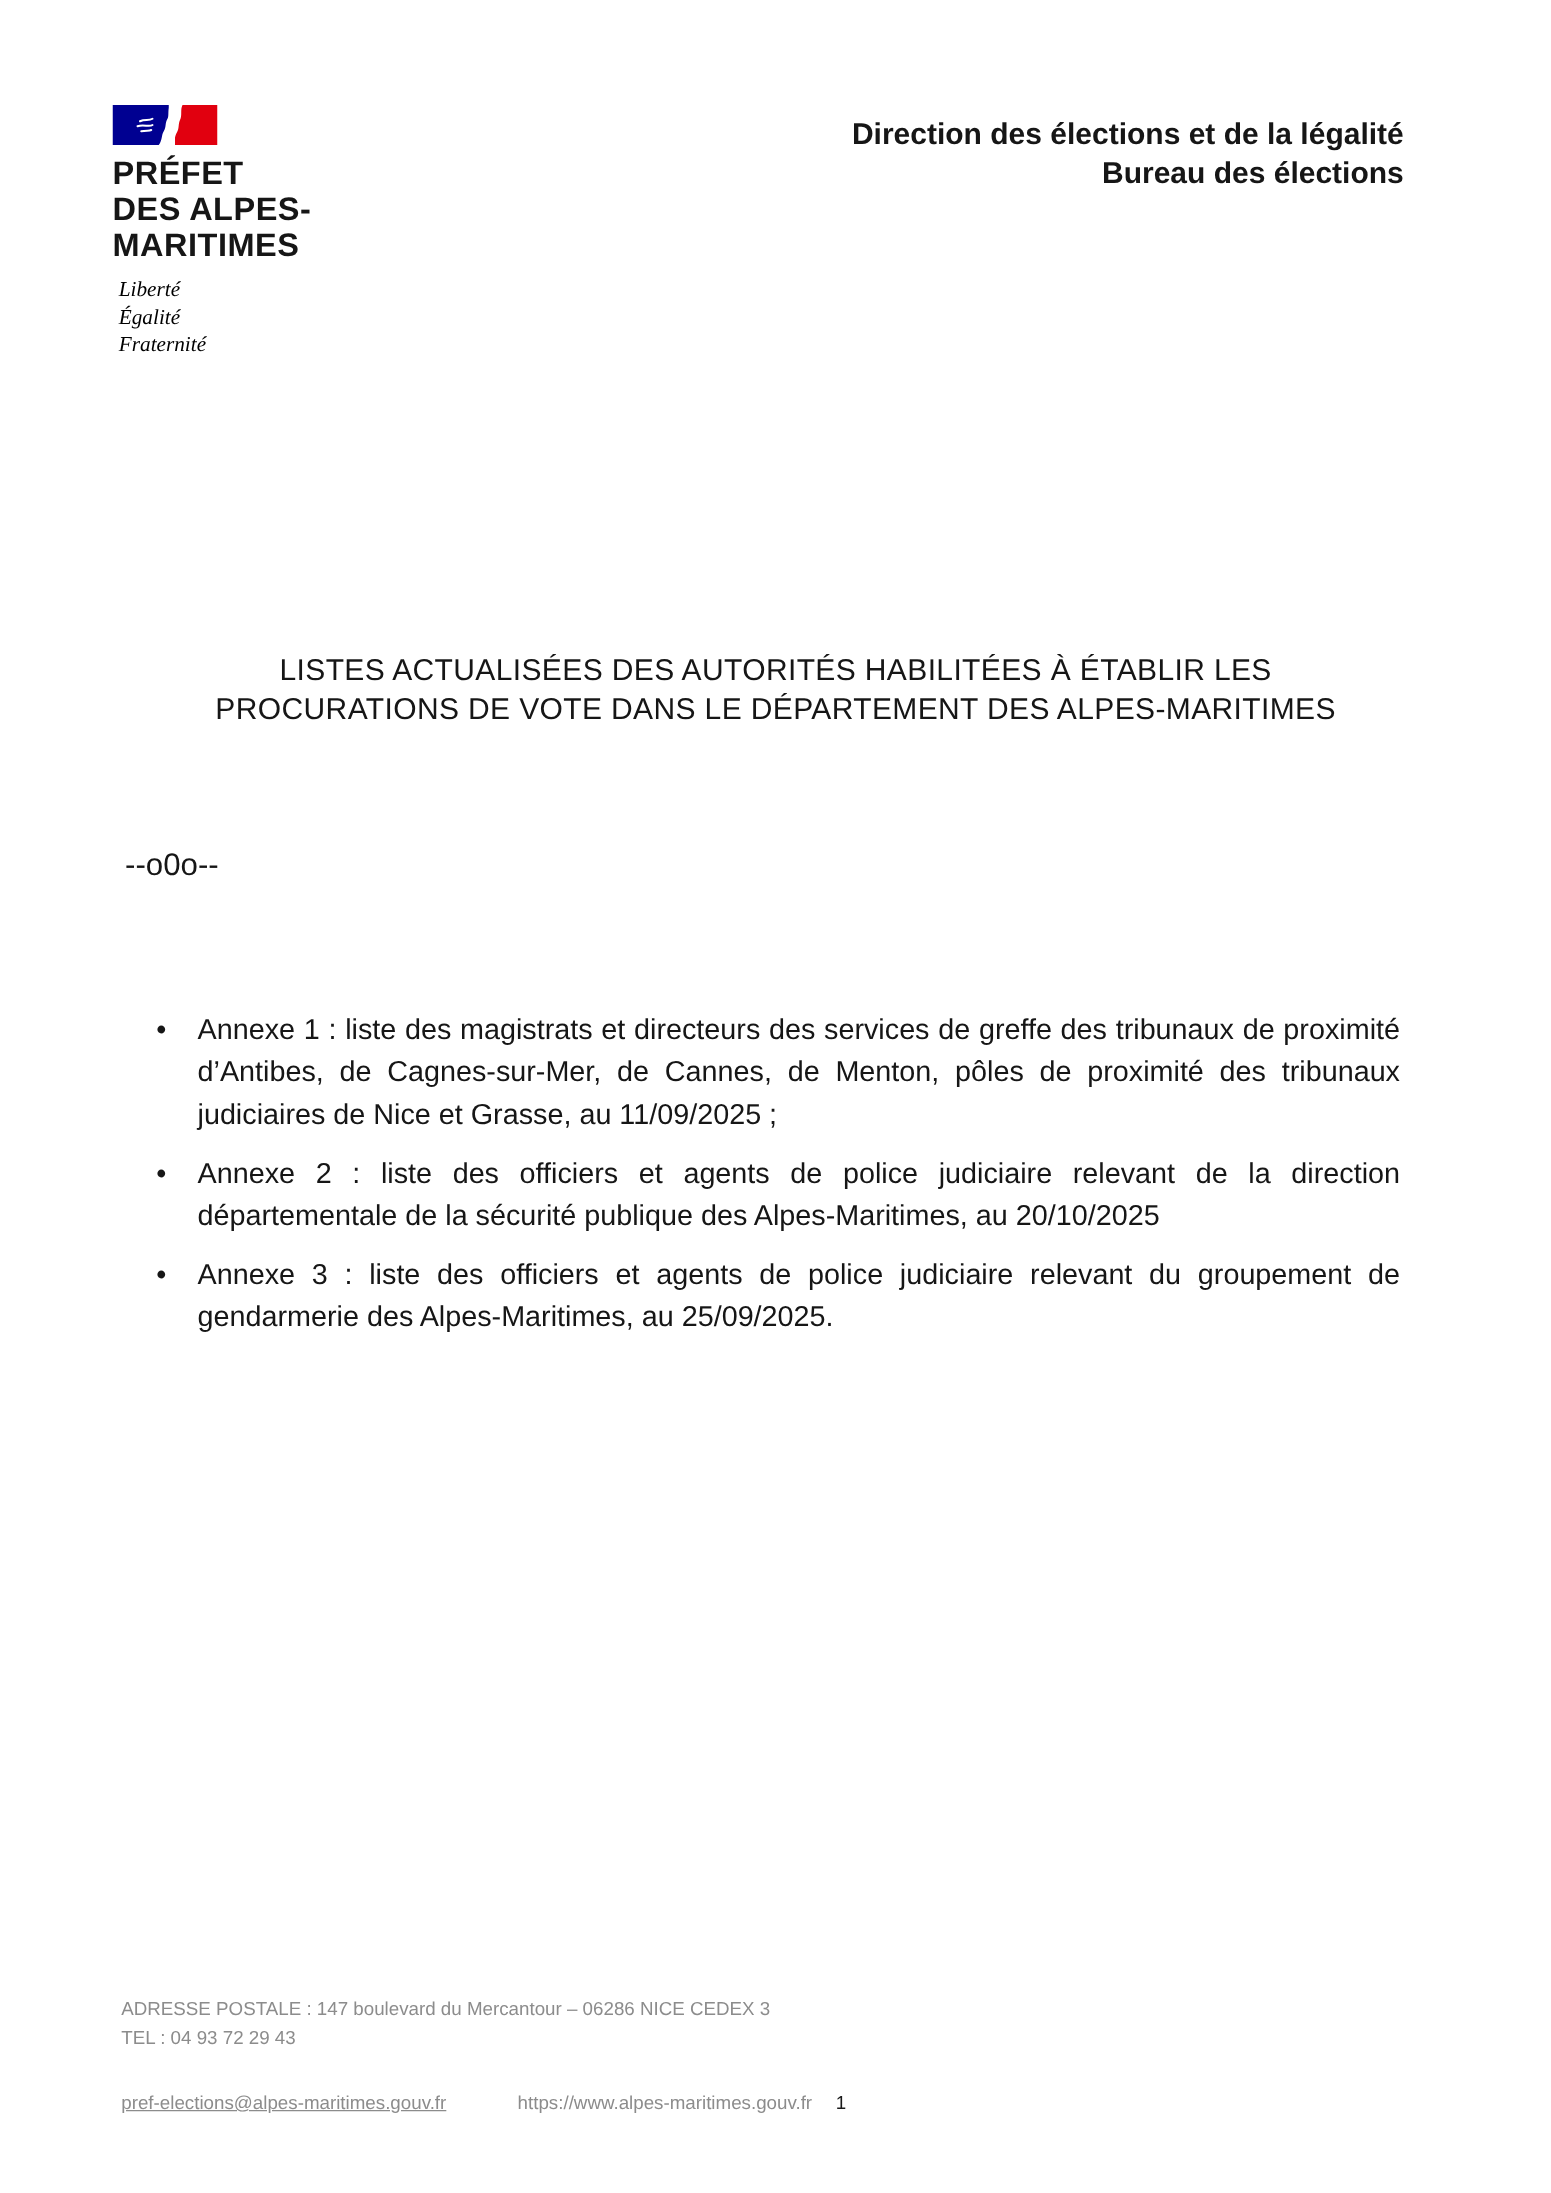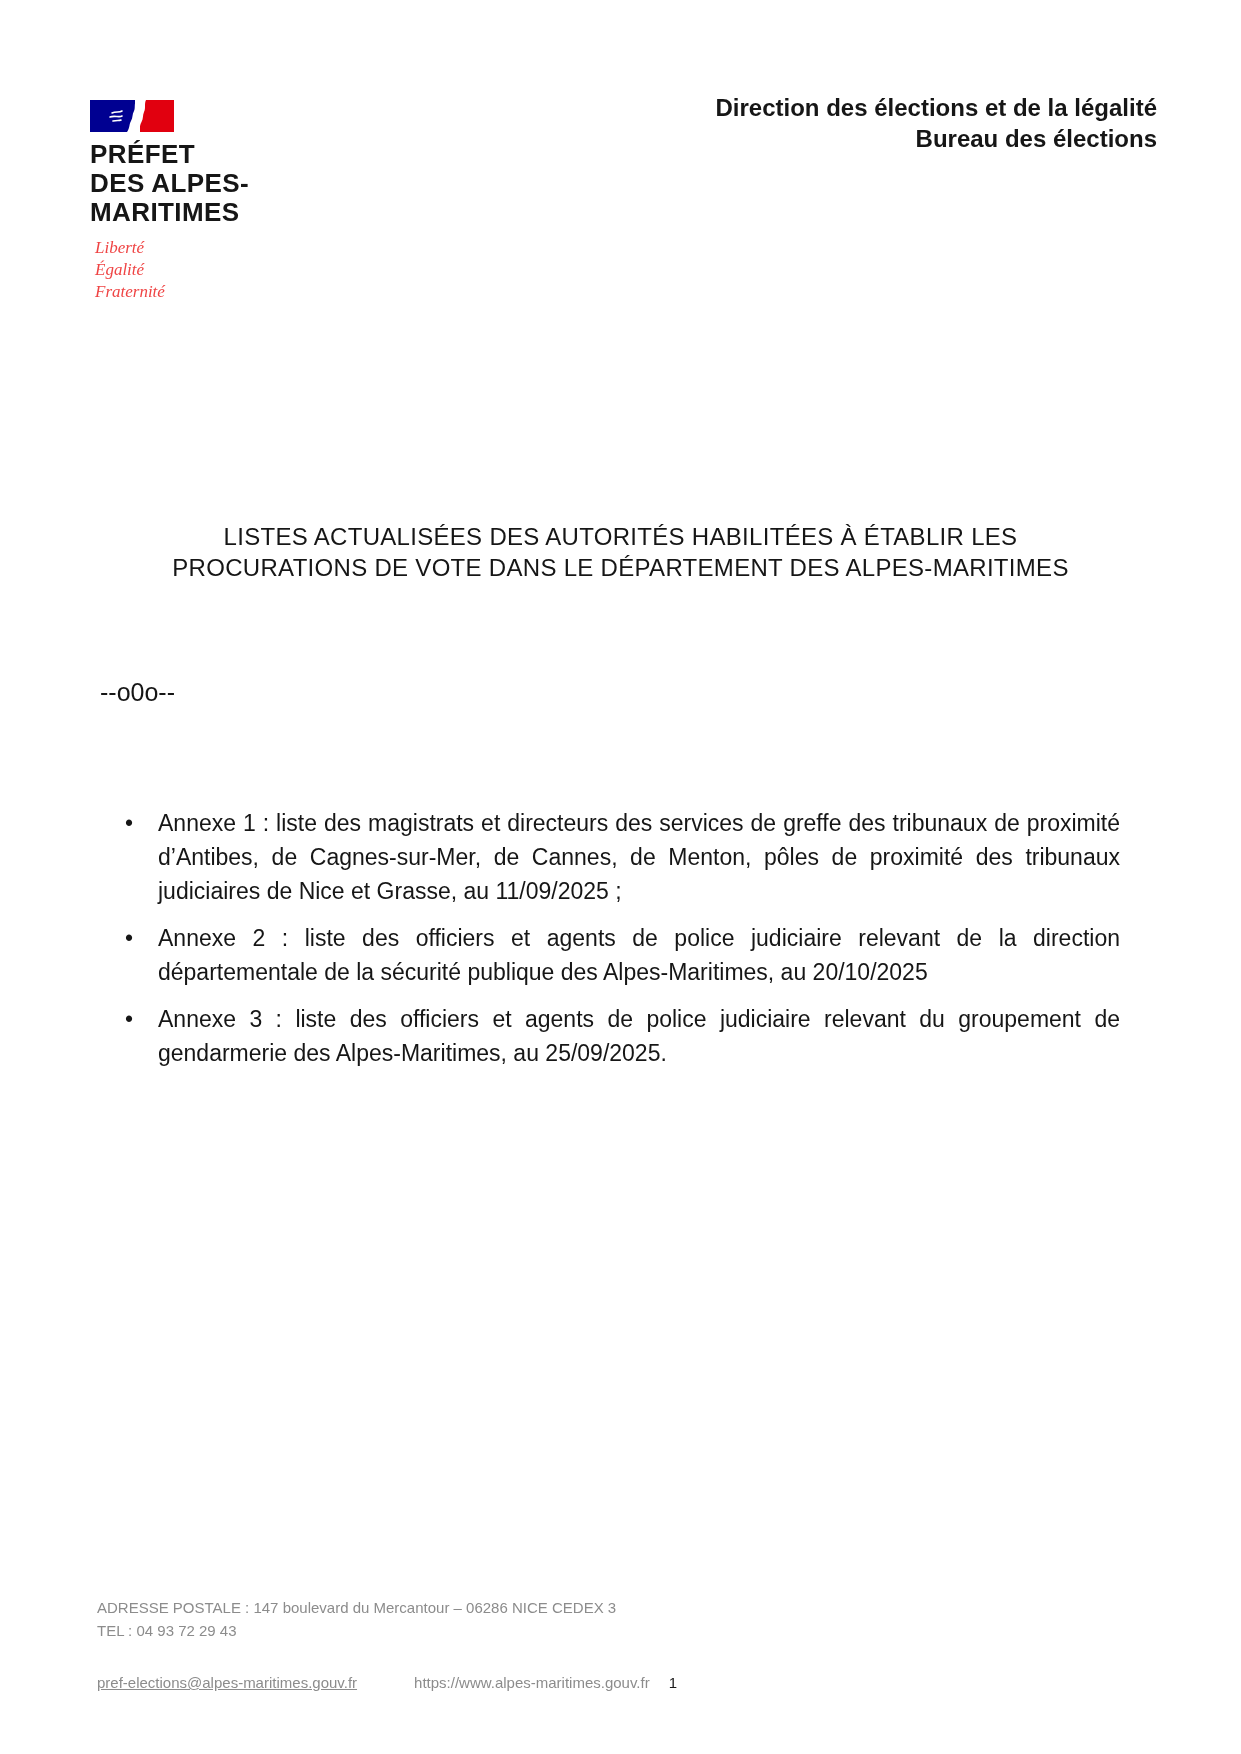--- a/index.html
+++ b/index.html
@@ -6,44 +6,44 @@
   .page {
     position:relative;
     width:1241px; height:1754px;
     background:#ffffff;
     font-family:"Liberation Sans", sans-serif;
     color:#161616;
     overflow:hidden;
   }
 
   
-  .logo-block { position:absolute; left:90px; top:100px; }
+  .logo-block { position:absolute; left:90px; top:84px; }
   .flag { display:block; width:84px; height:32px; }
   .wordmark {
     margin-top:8px;
     font-weight:700;
     font-size:26px;
     line-height:29px;
     letter-spacing:0.4px;
     color:#161616;
     white-space:nowrap;
   }
   .motto {
     margin-top:10px;
     margin-left:5px;
     font-family:"Liberation Serif", serif;
     font-style:italic;
     font-size:17px;
     line-height:22px;
-    color:#ef4444;
+    color:#000000;
   }
 
   
   .dept-header {
-    position:absolute; top:92px; right:84px;
+    position:absolute; top:92px; right:118px;
     text-align:right;
     font-weight:700;
     font-size:24px;
     line-height:31px;
     color:#161616;
     white-space:nowrap;
   }
 
   
   .doc-title {

